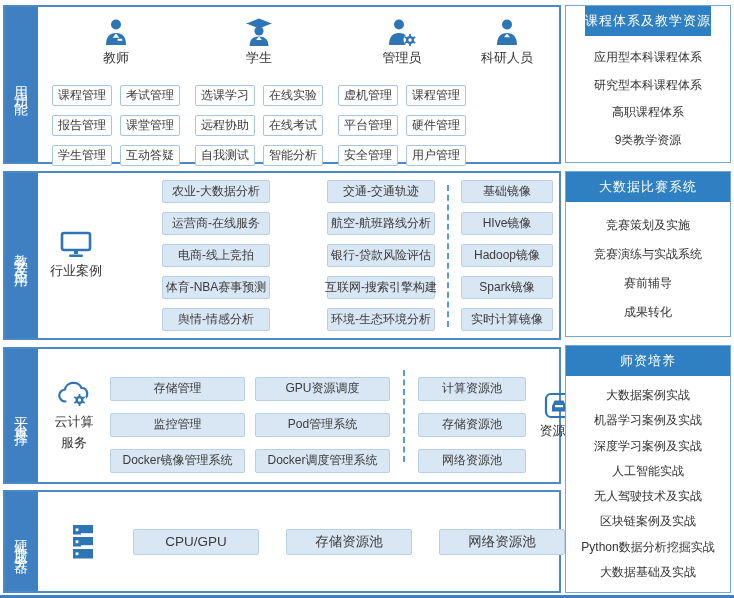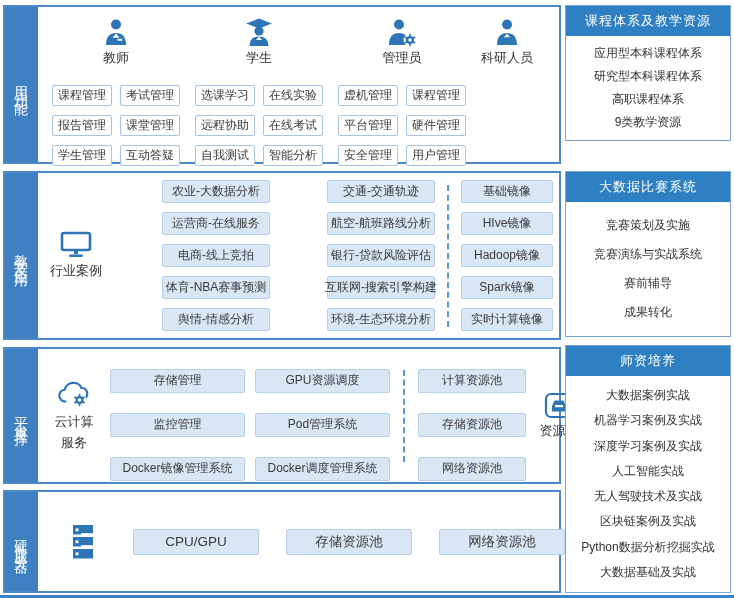--- a/index.html
+++ b/index.html
@@ -32,21 +32,21 @@
   .sec2-body .side-block{width:76px;}
   .sec2-body .col{gap:9px;}
   .sec2-body .col .chip{height:23px;}
   .sec2-body .col.c1 .chip,.sec2-body .col.c2 .chip{width:108px;margin-left:48px;}
   .sec2-body .col.c2{margin-left:9px;}
   .sec2-body .divider{height:142px;margin:0 12px;}
   .sec2-body .col.c3 .chip{width:92px;}
   .sec2-body .iright{width:86px;}
 
   .sec3-body .side-block{width:72px;}
-  .sec3-body .col{gap:20px;margin-top:18px;}
+  .sec3-body .col{gap:12px;margin-top:18px;}
   .sec3-body .col .chip{height:24px;}
   .sec3-body .col.c1 .chip,.sec3-body .col.c2 .chip{width:135px;}
   .sec3-body .col.c2{margin-left:10px;}
   .sec3-body .divider{height:92px;margin:0 13px;}
   .sec3-body .col.c3 .chip{width:108px;}
   .sec3-body .iright{width:66px;}
 
   
   .sec4-body{display:flex;align-items:center;padding-left:32px;gap:27px;}
   .sec4-body .chip{width:126px;height:26px;font-size:13.5px;}
@@ -282,21 +282,21 @@
               <rect x="11" y="22.2" width="12" height="2.2"></rect>
             </g>
           </svg>
       </span>
       <div class="chip fill">CPU/GPU</div>
       <div class="chip fill">存储资源池</div>
       <div class="chip fill">网络资源池</div>
     </div>
   </div>
 
-  <div class="panel" style="top:5px;height:136px;">
+  <div class="panel" style="top:5px;height:158px;align-items:center;">
     <div class="panel-header">课程体系及教学资源</div>
     <div class="panel-body">
       <span class="panel-item">应用型本科课程体系</span>
       <span class="panel-item">研究型本科课程体系</span>
       <span class="panel-item">高职课程体系</span>
       <span class="panel-item">9类教学资源</span>
     </div>
   </div>
 
   <div class="panel" style="top:171px;height:166px;">

